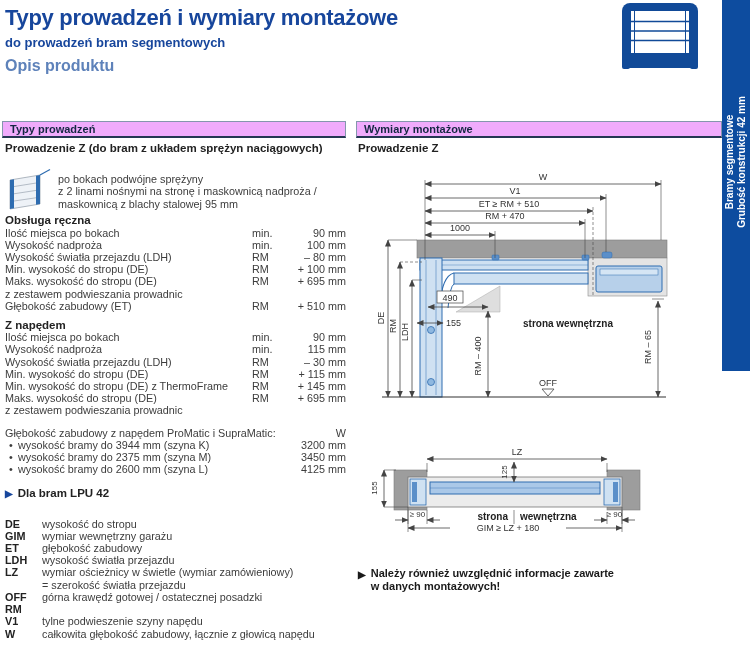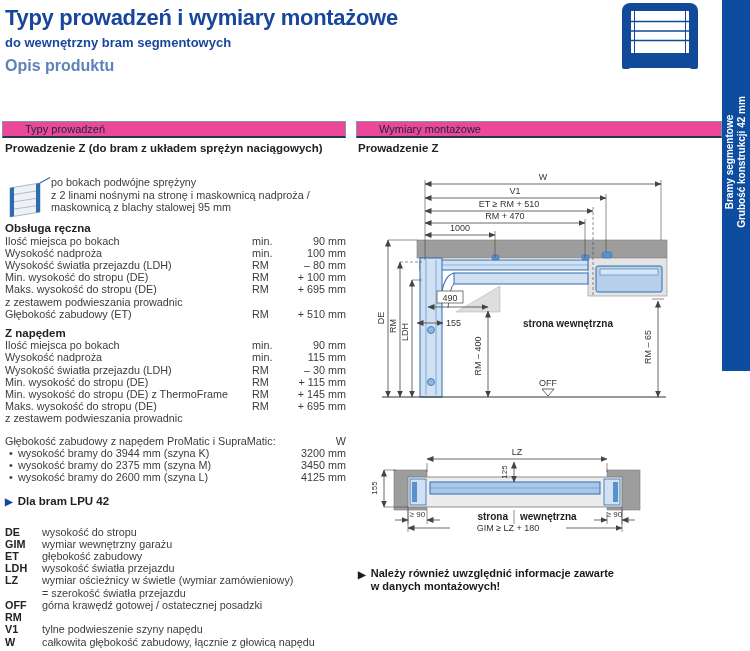--- a/index.html
+++ b/index.html
@@ -11,30 +11,30 @@
   .subtitle{position:absolute;left:5px;top:35px;font-size:13px;font-weight:bold;color:#17469c;}
   .opis{position:absolute;left:5px;top:57px;font-size:16px;font-weight:bold;color:#5e82ba;}
   .door-icon{position:absolute;left:622px;top:3px;}
 
   
   .side-tab{position:absolute;left:722px;top:0;width:28px;height:371px;background:#0d4c9f;}
   .side-tab .rot{position:absolute;left:14px;top:162px;transform:translate(-50%,-50%) rotate(-90deg);
     white-space:nowrap;text-align:center;color:#fff;font-size:10px;font-weight:bold;line-height:12px;}
 
   
-  .secbar{position:absolute;top:121px;height:17px;box-sizing:border-box;background:#ec4899;
-    border:1px solid #8496ad;border-bottom:2px solid #253753;font-size:11px;font-weight:normal;
-    color:#142742;padding:1px 0 0 22px;}
+  .secbar{position:absolute;top:121px;height:17px;box-sizing:border-box;background:#f0abfc;
+    border:1px solid #8496ad;border-bottom:2px solid #253753;font-size:11px;font-weight:bold;
+    color:#142742;padding:1px 0 0 7px;}
   #bar-left{left:2px;width:344px;}
   #bar-right{left:356px;width:366px;}
 
   
   .left-col{position:absolute;left:5px;top:142px;width:341px;font-size:10.8px;line-height:12.2px;}
   .lead{font-weight:bold;font-size:11.5px;color:#222;}
-  .intro{display:flex;gap:0;margin-top:20px;}
+  .intro{display:flex;gap:7px;margin-top:12px;align-items:center;}
   .intro .txt{padding-top:2px;line-height:12.5px;}
   .sect-title{margin:0;font-size:11.5px;font-weight:bold;color:#222;}
   .mt14{} .mt7{margin-top:7px;}
   .srow{display:flex;}
   .srow .lbl{flex:1;}
   .srow .ref{width:36px;}
   .srow .val{width:58px;text-align:right;}
   .depth-head{display:flex;margin-top:10px;}
   .depth-head .t{flex:1;}
   .depth-head .u{width:58px;text-align:right;}
@@ -65,21 +65,21 @@
   text.d{font-size:9px;}
   text.sm{font-size:8px;}
   text.big{font-size:10px;font-weight:bold;fill:#222;}
 </style>
 </head>
 <body>
 
 <div class="page">
 
   <div class="title">Typy prowadzeń i wymiary montażowe</div>
-  <div class="subtitle">do wewnętrzny bram segmentowych</div>
+  <div class="subtitle">do prowadzeń bram segmentowych</div>
   <div class="opis">Opis produktu</div>
 
   <div class="door-icon">
     <svg width="76" height="69" viewBox="0 0 76 69">
       <rect x="0" y="0" width="76" height="60" rx="8" fill="#114a98"></rect>
       <rect x="0" y="50" width="8" height="16" rx="2" fill="#114a98"></rect>
       <rect x="68" y="50" width="8" height="16" rx="2" fill="#114a98"></rect>
       <rect x="4" y="56" width="68" height="9" rx="2" fill="#114a98"></rect>
       <rect x="9" y="8" width="58" height="42" fill="#ffffff"></rect>
       <line x1="9" y1="18.5" x2="67" y2="18.5" stroke="#114a98" stroke-width="1.4"></line>

